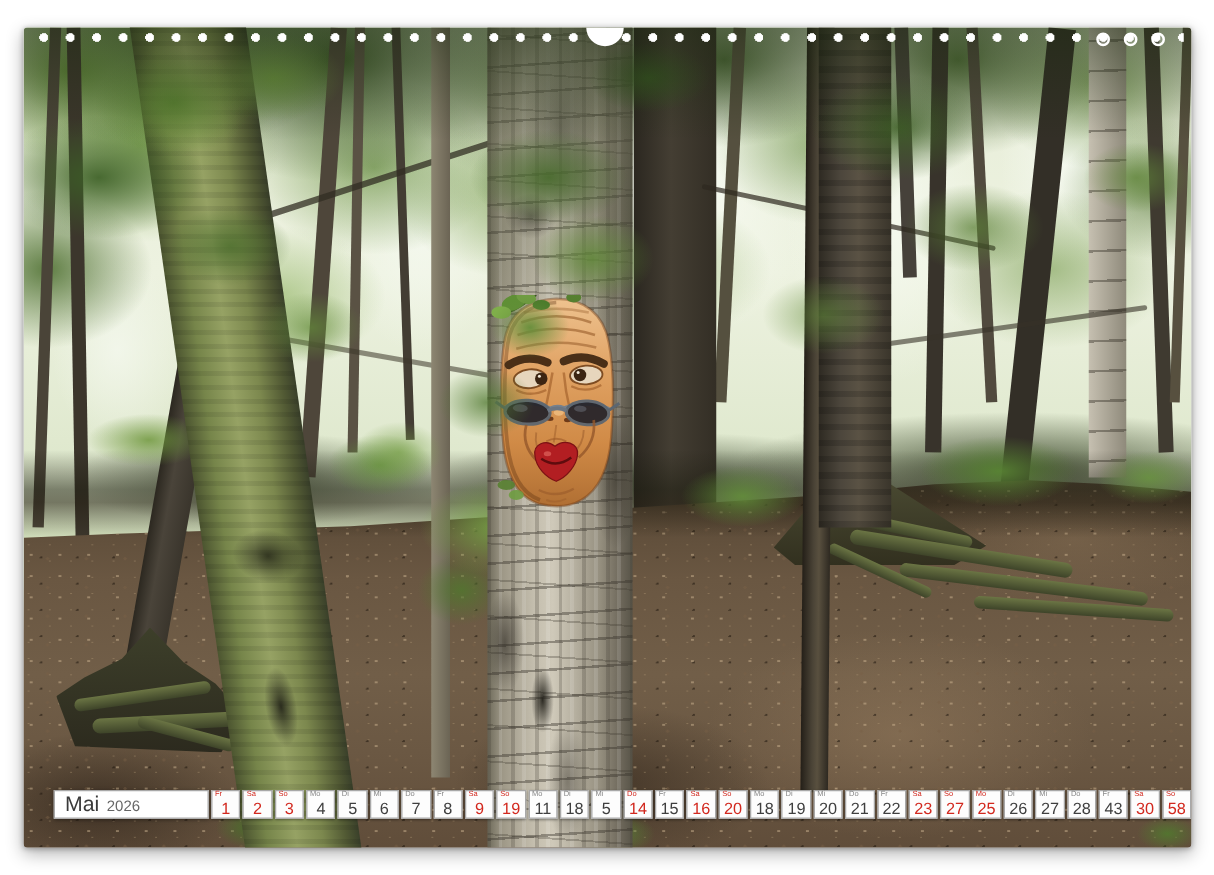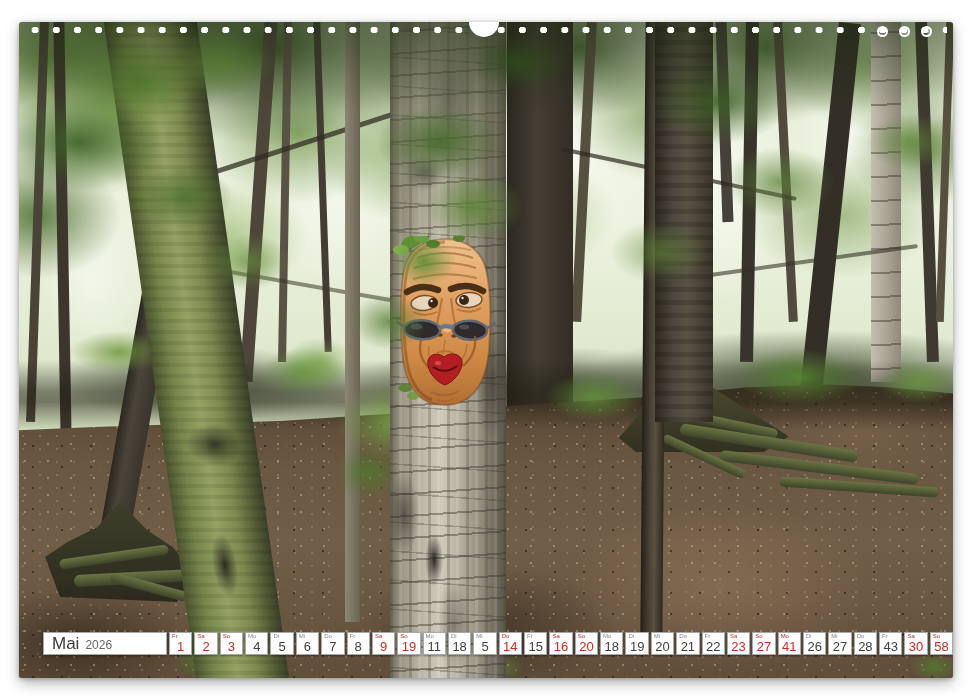--- a/index.html
+++ b/index.html
@@ -373,21 +373,21 @@
           <div class="day-cell red">
           <span class="wd">Sa</span>
           <span class="num">23</span>
         </div>
           <div class="day-cell red">
           <span class="wd">So</span>
           <span class="num">27</span>
         </div>
           <div class="day-cell red">
           <span class="wd">Mo</span>
-          <span class="num">41</span>
+          <span class="num">25</span>
         </div>
           <div class="day-cell">
           <span class="wd">Di</span>
           <span class="num">26</span>
         </div>
           <div class="day-cell">
           <span class="wd">Mi</span>
           <span class="num">27</span>
         </div>
           <div class="day-cell">

